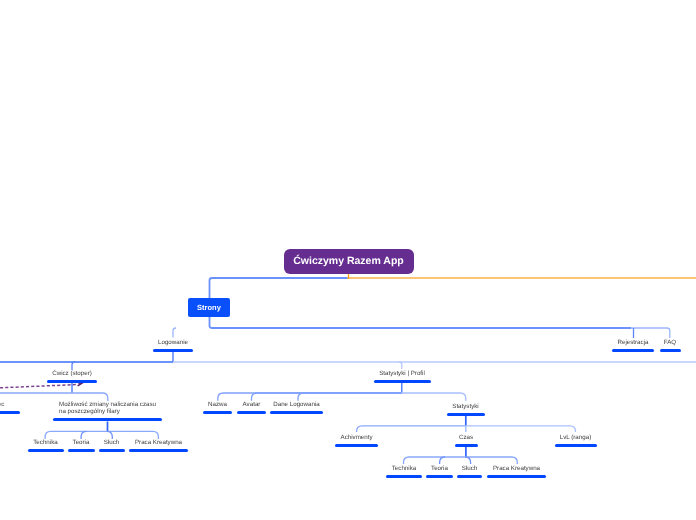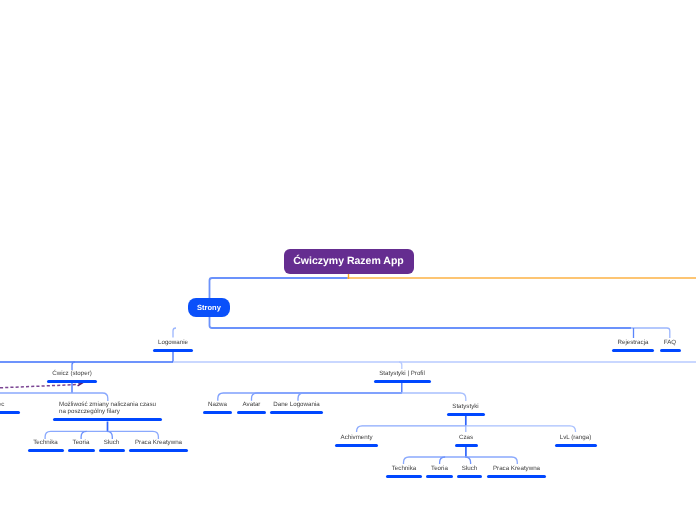--- a/index.html
+++ b/index.html
@@ -6,21 +6,21 @@
   html,body{margin:0;padding:0;background:#ffffff;}
   body{width:696px;height:520px;overflow:hidden;font-family:"Liberation Sans",sans-serif;
        -webkit-font-smoothing:antialiased;text-rendering:geometricPrecision;}
   #stage{position:relative;width:696px;height:520px;background:#fff;}
   svg.links{position:absolute;left:0;top:0;width:696px;height:520px;}
   .node{position:absolute;text-align:center;z-index:3;}
   .node .lbl{font-size:6.2px;color:#3d3d3d;white-space:nowrap;line-height:7.4px;}
   .node .bar{height:3.2px;border-radius:2px;background:#0047ff;margin:2.4px auto 0;}
   .rootbox{position:absolute;background:#652d90;color:#fff;border-radius:6px;
     font-weight:bold;display:flex;align-items:center;justify-content:center;z-index:5;}
-  .stronybox{position:absolute;background:#0a50fa;color:#fff;border-radius:8px;
+  .stronybox{position:absolute;background:#0a50fa;color:#fff;border-radius:2px;
     font-weight:bold;display:flex;align-items:center;justify-content:center;z-index:5;}
 </style>
 </head>
 <body>
 
 <div id="stage">
   <svg class="links" viewBox="0 0 696 520">
     <g fill="none" stroke-linecap="butt" stroke-width="1.3">
 
       <path d="M348.5,278 L212,278 Q209.5,278 209.5,280.5 L209.5,325.5 Q209.5,328 212,328 L631,328" stroke="#6b92fb" stroke-width="1.8"></path>

